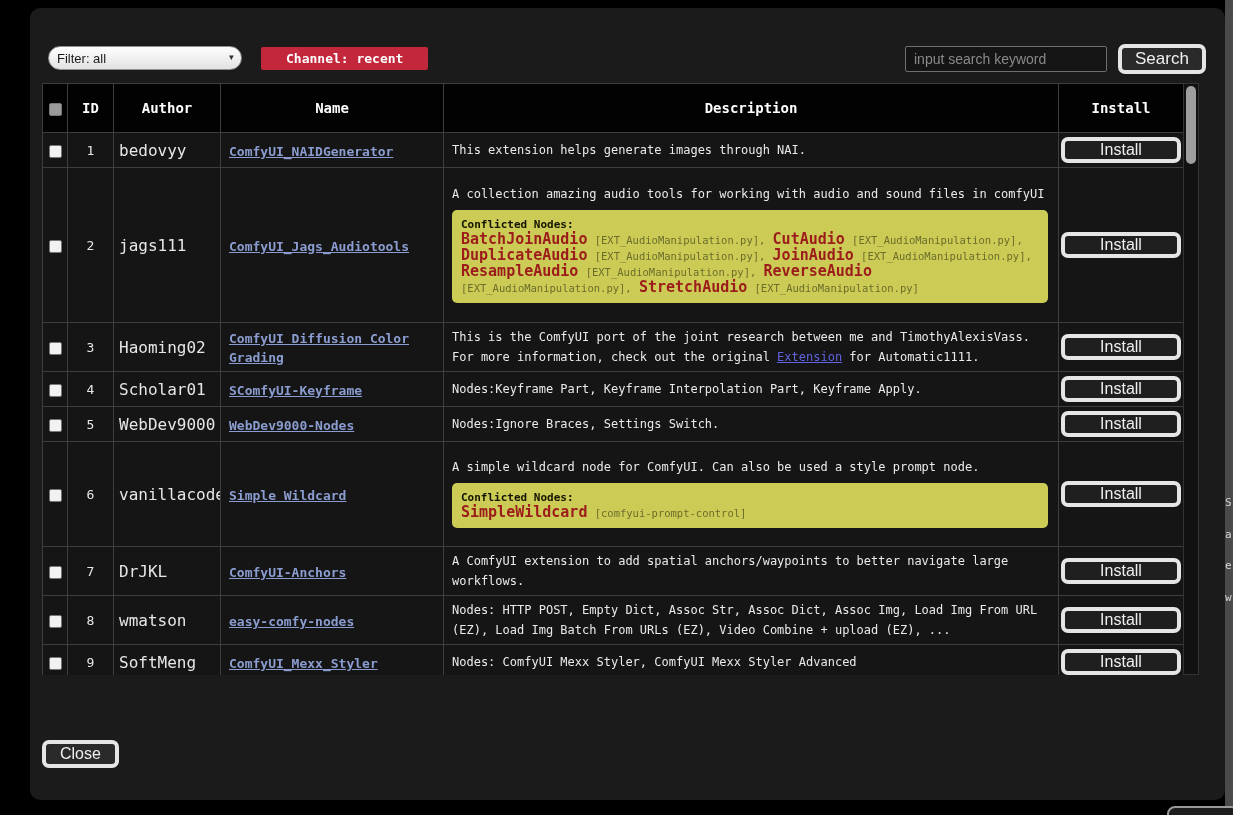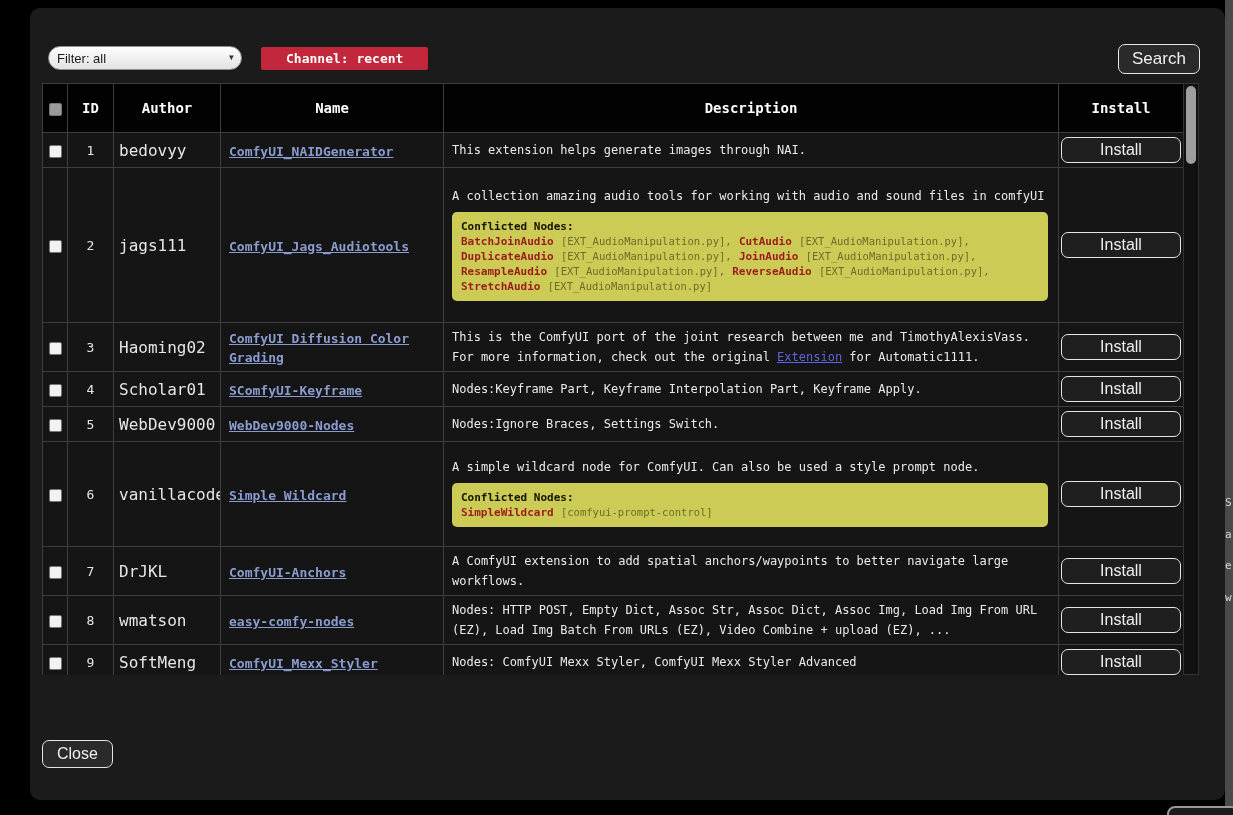--- a/index.html
+++ b/index.html
@@ -33,21 +33,21 @@
   }
   .search-input {
     position:absolute; left:875px; top:38px; width:202px; height:26px;
     background:#141414; border:1px solid #6e6e6e; border-radius:2px;
     color:#cfcfcf; font-family:"Liberation Sans", sans-serif; font-size:14px; padding:0 8px;
   }
   .search-input::placeholder { color:#8a8a8a; }
   .btn {
     font-family:"Liberation Sans", sans-serif;
     background:#2a2a2a; color:#efefef;
-    border:1px solid #e5e5e5; border-radius:7px; cursor:pointer;
+    border:4px solid #e5e5e5; border-radius:7px; cursor:pointer;
   }
   .search-btn { position:absolute; left:1088px; top:36px; height:30px; padding:0 13px; font-size:17px; }
   .close-btn { position:absolute; left:12px; top:732px; height:28px; padding:0 14px; font-size:16px; }
   
   .table-zone { position:absolute; left:12px; top:75px; width:1158px; height:592px; overflow:hidden; }
   table { border-collapse:collapse; table-layout:fixed; width:1141px; background:#151515; }
   th, td { border:1px solid #3e3e3e; vertical-align:middle; }
   th { background:#020202; color:#fff; font-size:14px; font-weight:bold; height:21px; text-align:center; padding:16px 2px; font-family:"DejaVu Sans Mono", monospace; }
   tr.h35{height:35px} tr.h46{height:46px} tr.h105{height:105px} tr.h155{height:155px}
   td.c-check { text-align:center; }
@@ -61,21 +61,21 @@
   .install-btn { width:120px; height:26px; font-size:16px; background:#1f1f1f; }
   input[type=checkbox] {
     appearance:none; -webkit-appearance:none;
     width:13px; height:13px; background:#f2f2f2;
     border:1px solid #777; border-radius:2px;
     display:inline-block; vertical-align:middle; cursor:pointer;
   }
   input.hdr-check { background:#9a9a9a; }
   .conflict-box { background:#cbcb55; border-radius:5px; padding:7px 9px; margin:6px 2px 4px 0; line-height:15px; }
   .conflict-title { color:#141400; font-weight:bold; font-size:11px; margin-bottom:2px; }
-  .cn { color:#9c1c1c; font-weight:bold; font-size:11px; }
+  .cn { color:#9c1c1c; font-weight:bold; font-size:15px; }
   .ce { color:#6d6d2c; font-size:10.5px; }
   .scrollbar { position:absolute; left:1141px; top:0; width:16px; height:592px; background:#111; border:1px solid #333; }
   .scroll-thumb { position:absolute; left:2px; top:2px; width:10px; height:78px; background:#9e9e9e; border-radius:5px; }
   
   .edge-strip { position:absolute; right:0; top:0; width:8px; height:815px; background:#4a4a4a; }
   .frag { position:absolute; left:1225px; color:#d5d5d5; font-size:11px; }
   .partial-btn { position:absolute; left:1167px; top:806px; width:72px; height:22px; background:#1c1c1c; border:2px solid #9a9a9a; border-radius:8px; }
 </style>
 </head>
 <body>
@@ -84,20 +84,21 @@
 
   <div class="filter-wrap">
     <select class="filter">
       <option>Filter: all</option>
     </select>
     <span class="filter-caret">▾</span>
   </div>
 
   <span class="badge">Channel: recent</span>
 
+  <input class="search-input" placeholder="input search keyword" style="">
   <button class="btn search-btn">Search</button>
 
   <div class="table-zone">
     <table>
       <colgroup>
         <col style="width:25px">
           <col style="width:46px">
           <col style="width:107px">
         <col style="width:223px">
           <col style="width:615px">

